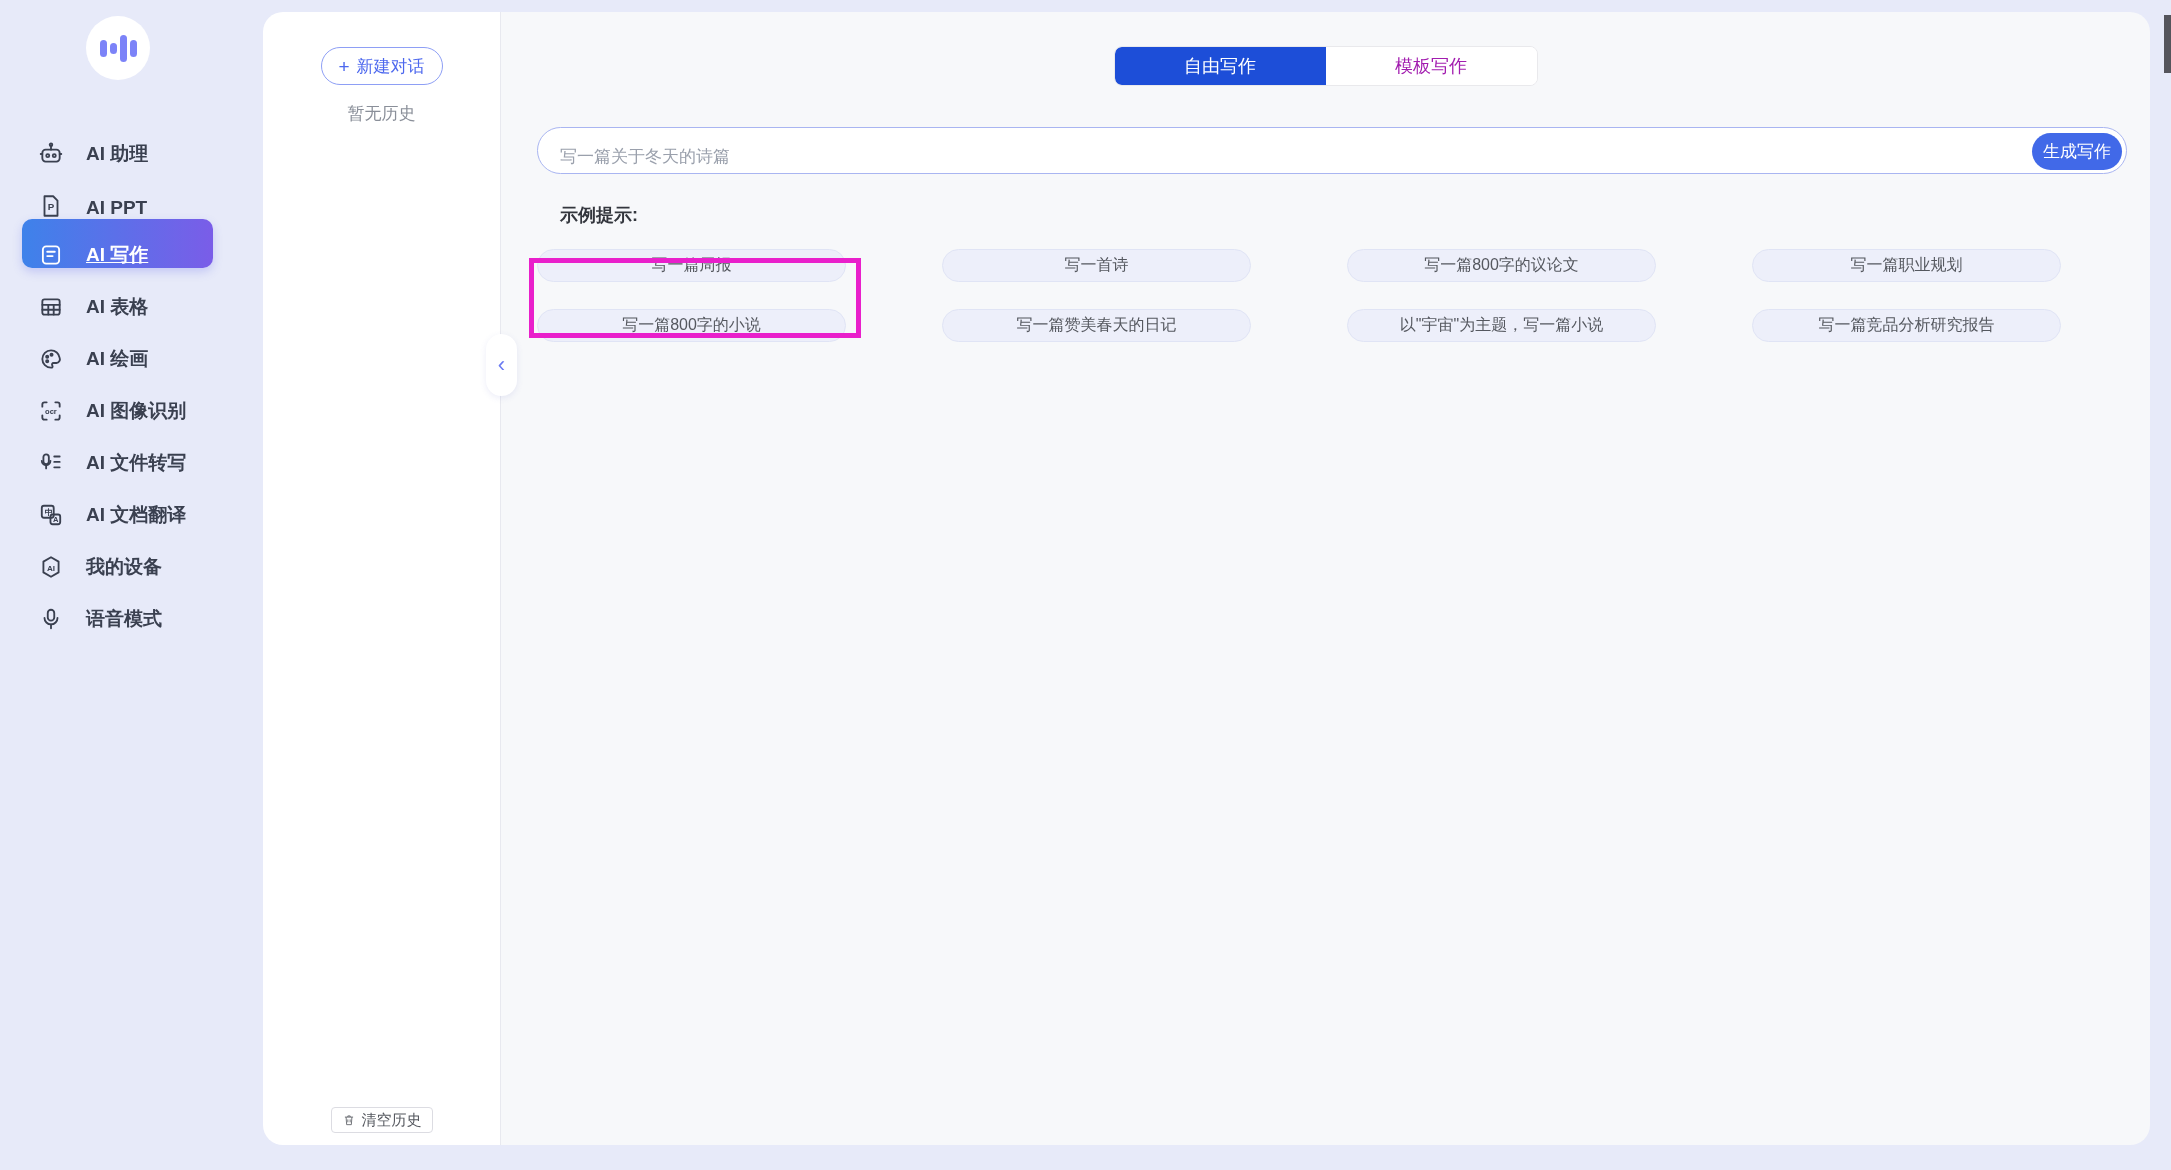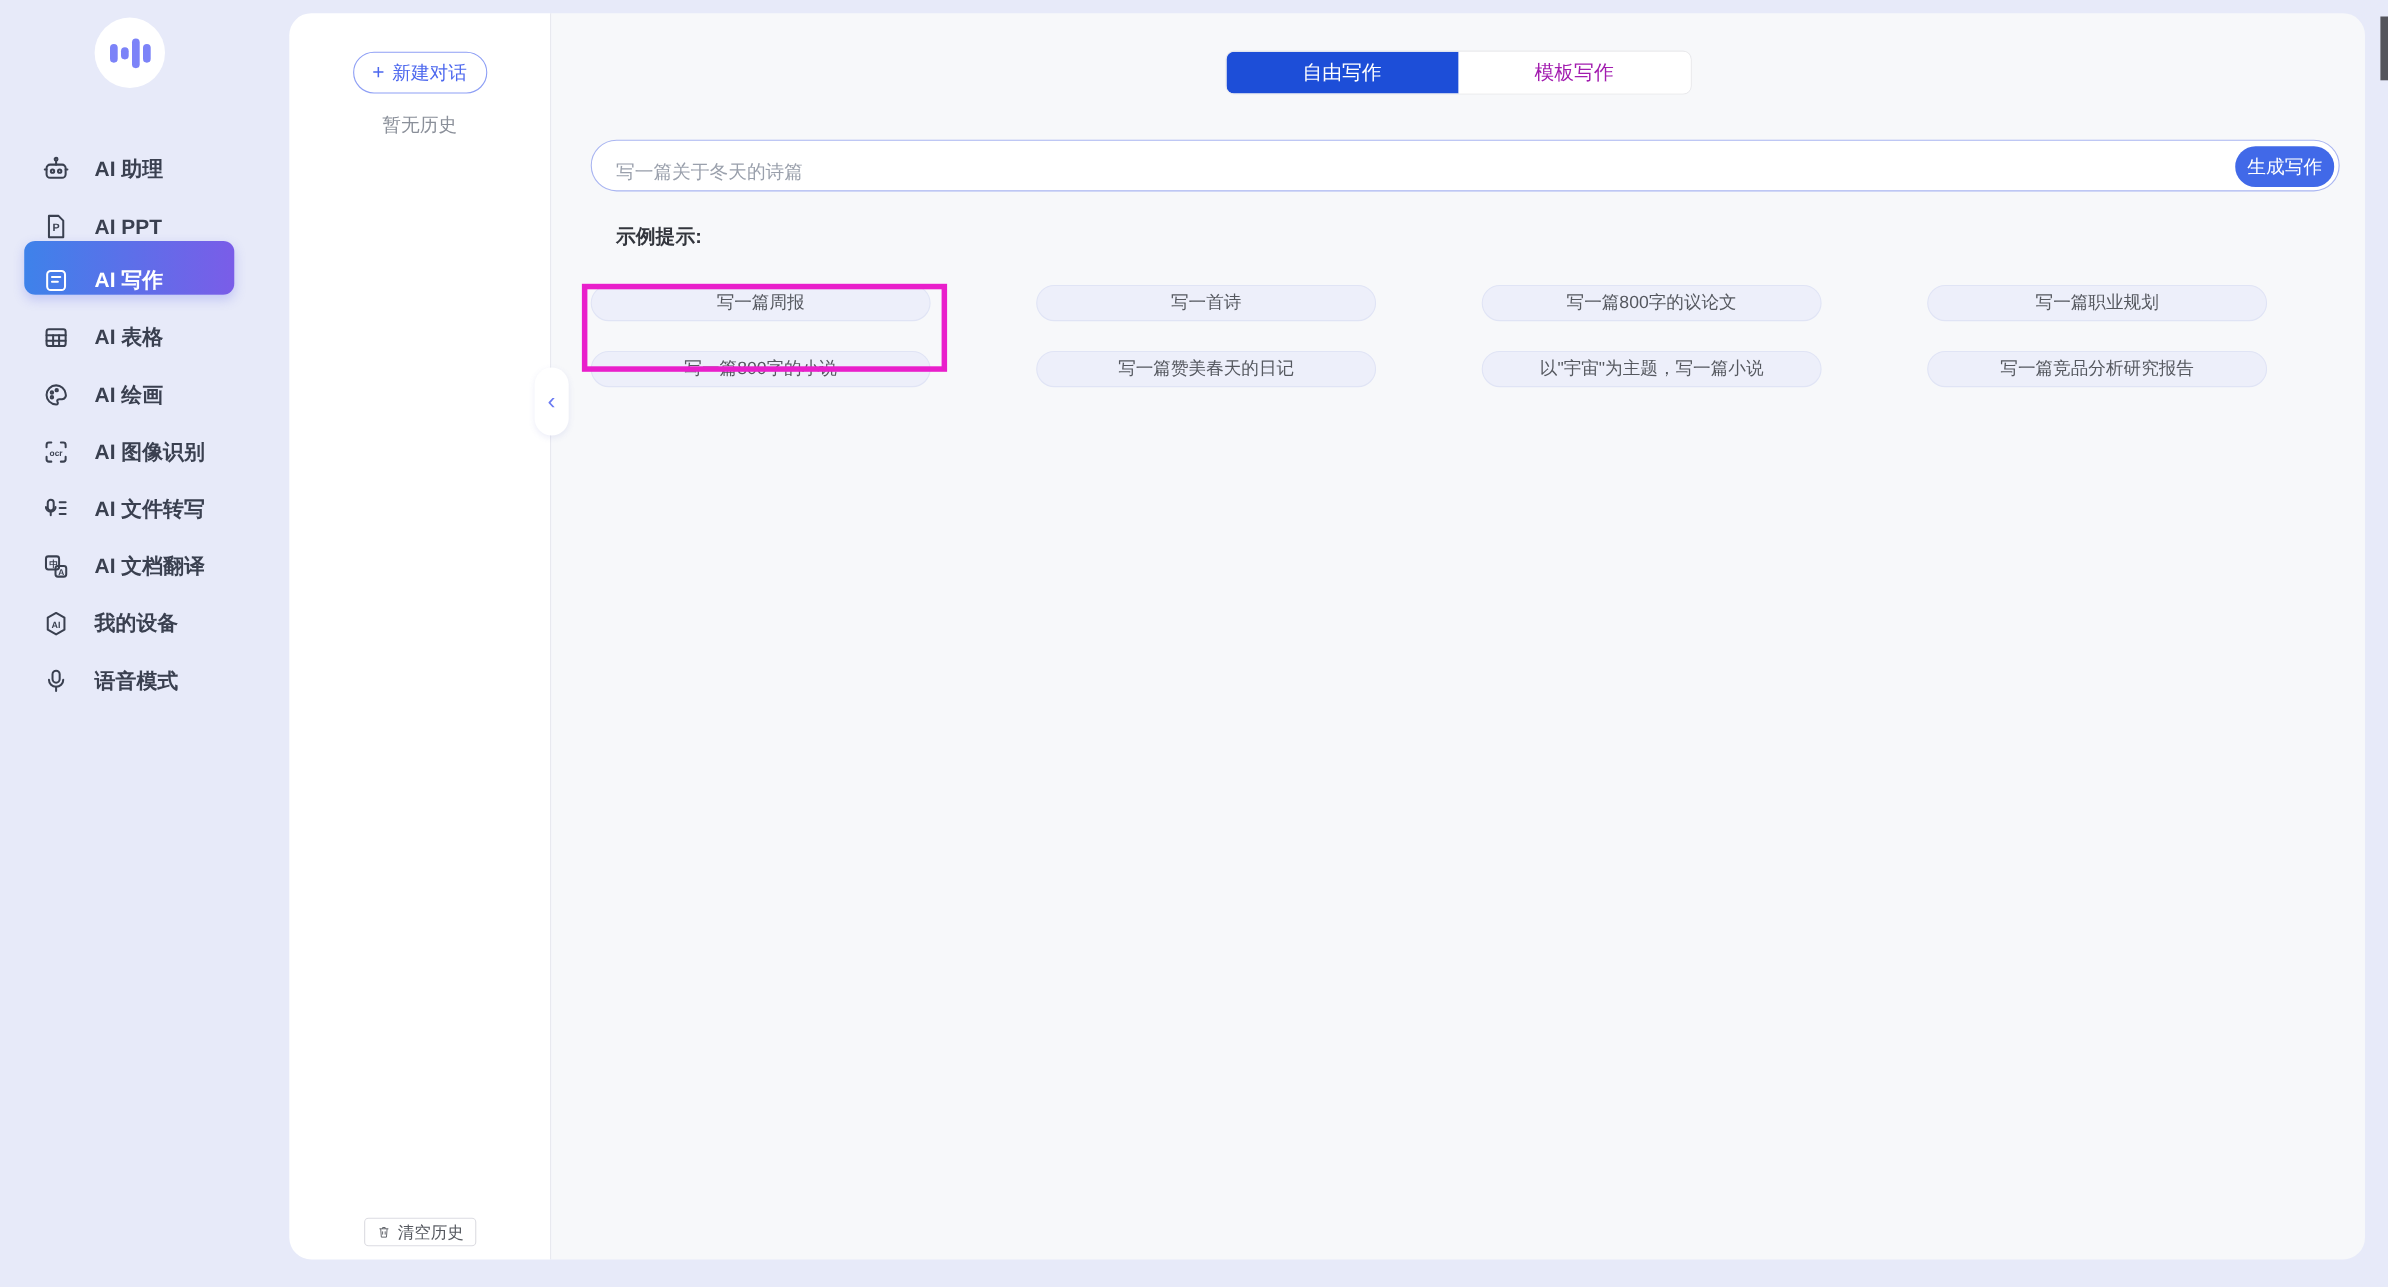--- a/index.html
+++ b/index.html
@@ -22,21 +22,21 @@
   .nav-item {
     margin-left:22px; width:191px; height:52px;
     display:flex; align-items:flex-end; gap:22px;
     padding-left:16px; border-radius:10px; cursor:pointer;
     color:#3a4050; font-size:19px; font-weight:600;
   }
   .nav-item .nav-ic { width:26px; height:26px; flex:0 0 26px; display:flex; align-items:center; justify-content:center; }
   .nav-item.active {
     height:49px;
     background:linear-gradient(90deg,#3e82ea 0%,#7a5de8 100%);
-    color:#ffffff; box-shadow:0 4px 10px rgba(90,100,235,.25);
+    color:#ffffff; box-shadow:0 4px 10px rgba(90,100,235,.25);text-decoration:underline;
   }
   .nav-item.active .nav-ic svg { stroke:#ffffff; }
   .nav-ic svg { stroke:#3a4050; fill:none; stroke-width:1.7; stroke-linecap:round; stroke-linejoin:round; }
   .nav-ic svg text { stroke:none; fill:#3a4050; }
 
   
   .content-wrap {
     position:absolute; left:263px; top:12px; width:1887px; height:1133px;
     border-radius:20px; overflow:visible; display:flex;
   }
@@ -95,21 +95,21 @@
   .prompt-input::placeholder { color:#9aa0ac; }
   .generate-btn {
     position:absolute; right:5px; top:6px;
     width:90px; height:37px; border-radius:19px; border:none;
     background:#4169e8; color:#ffffff; font-size:17px; cursor:pointer;
     font-family:inherit;
   }
 
   .examples-label { margin:27px 0 0 59px; font-size:18px; font-weight:600; color:#33363d; }
   .examples-grid {
-    margin:32px 0 0 36px;
+    margin:22px 0 0 36px;
     display:grid; grid-template-columns:repeat(4,309px);
     column-gap:96px; row-gap:27px;
   }
   .example-chip {
     height:33px; border-radius:17px;
     background:#edeffa; border:1px solid #e0e4f5;
     display:flex; align-items:center; justify-content:center;
     font-size:16px; color:#55585f; cursor:pointer; white-space:nowrap;
   }
 

